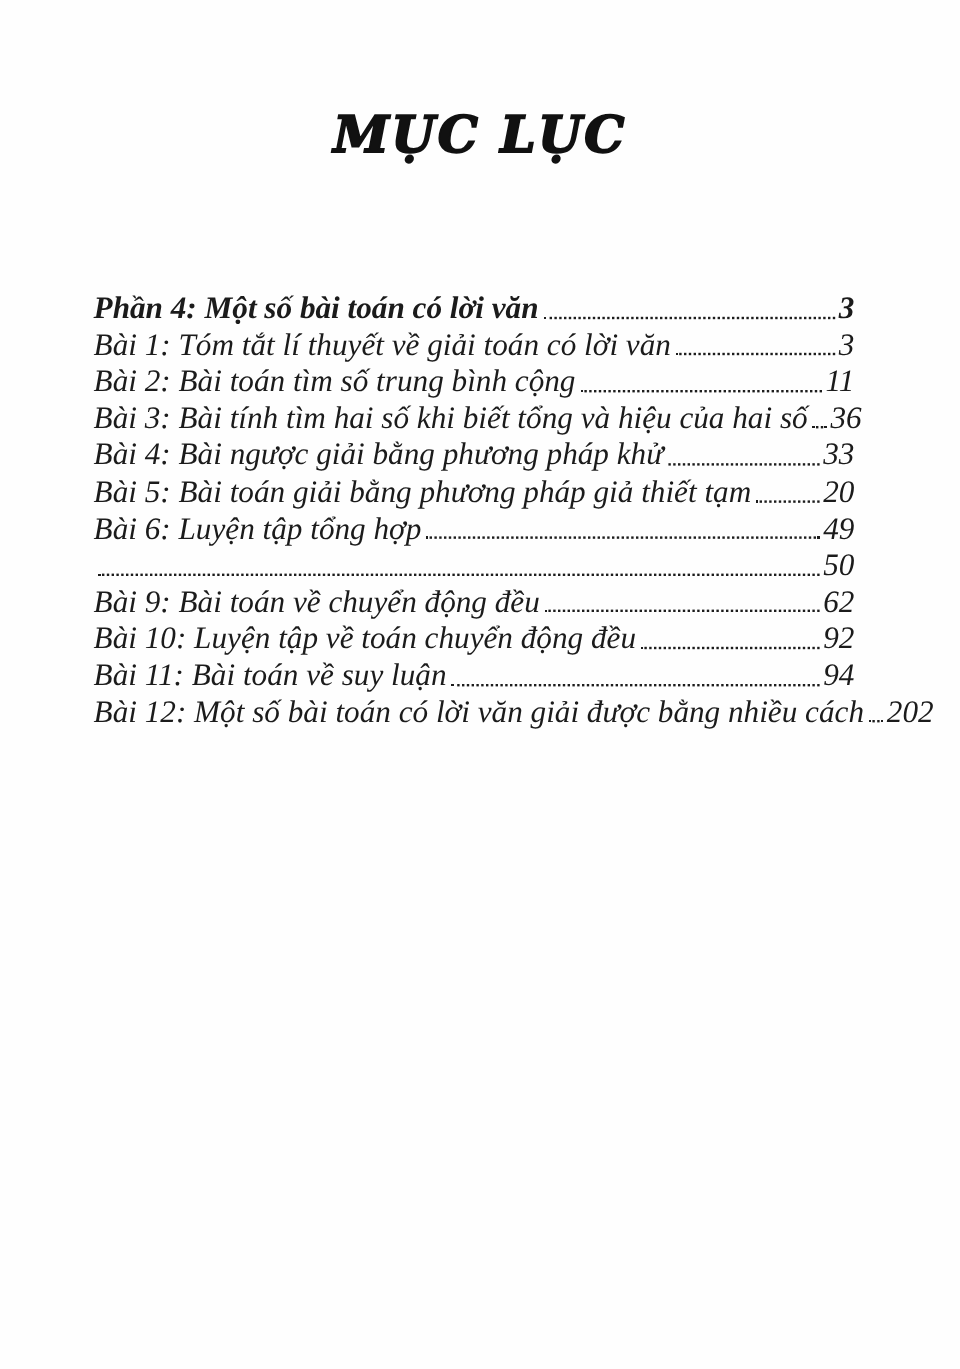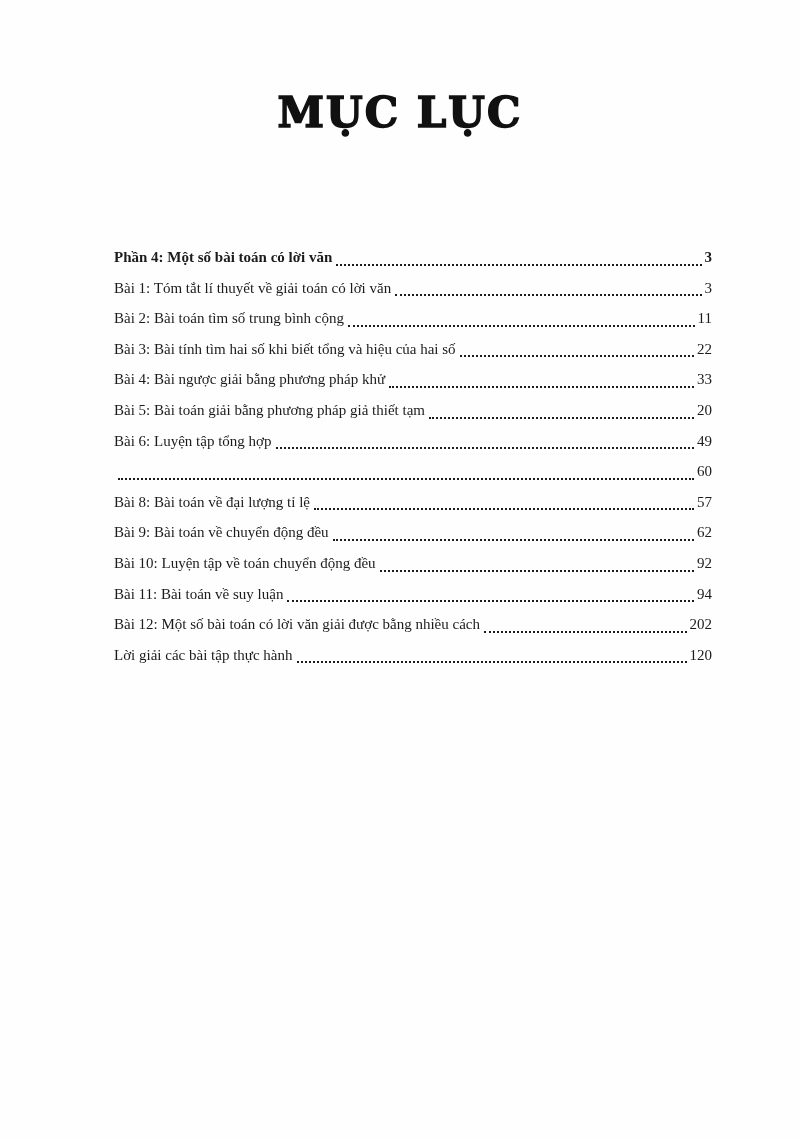--- a/index.html
+++ b/index.html
@@ -12,20 +12,21 @@
     background: #fefefe;
     color: #1b1b1b;
     font-family: "Liberation Serif", serif;
     overflow: hidden;
   }
   .page {
     position: relative;
     width: 800px;
     height: 1141px;
     box-sizing: border-box;
+    font-style: italic;
   }
   .title {
     margin: 0;
     padding-top: 88px;
     text-align: center;
     font-family: "DejaVu Serif", serif;
     font-weight: 700;
     font-size: 42px;
     line-height: 50px;
     letter-spacing: 2px;
@@ -35,24 +36,23 @@
   .toc {
     box-sizing: border-box;
     margin-top: 104px;
     padding-left: 78px;
     padding-right: 88px;
   }
   .toc-row {
     display: flex;
     align-items: flex-start;
     height: 30.6px;
-    font-size: 15px;
+    font-size: 26px;
     line-height: 30.6px;
     white-space: nowrap;
-    margin-left: 36px;
   }
   .toc-row.bold .label,
   .toc-row.bold .pagenum {
     font-weight: 700;
   }
   .toc-row .label {
     flex: 0 0 auto;
   }
   .toc-row .leader {
     flex: 1 1 auto;
@@ -86,21 +86,21 @@
 
   <div class="toc-row">
     <span class="label">Bài 2: Bài toán tìm số trung bình cộng</span>
     <span class="leader"></span>
     <span class="pagenum">11</span>
   </div>
 
   <div class="toc-row">
     <span class="label">Bài 3: Bài tính tìm hai số khi biết tổng và hiệu của hai số</span>
     <span class="leader"></span>
-    <span class="pagenum">22</span>
+    <span class="pagenum">36</span>
   </div>
 
   <div class="toc-row">
     <span class="label">Bài 4: Bài ngược giải bằng phương pháp khử</span>
     <span class="leader"></span>
     <span class="pagenum">33</span>
   </div>
 
   <div class="toc-row">
     <span class="label">Bài 5: Bài toán giải bằng phương pháp giả thiết tạm</span>
@@ -109,28 +109,23 @@
   </div>
 
   <div class="toc-row">
     <span class="label">Bài 6: Luyện tập tổng hợp</span>
     <span class="leader"></span>
     <span class="pagenum">49</span>
   </div>
 
   <div class="toc-row">
     <span class="leader"></span>
-    <span class="pagenum">60</span>
+    <span class="pagenum">50</span>
   </div>
 
-  <div class="toc-row">
-    <span class="label">Bài 8: Bài toán về đại lượng tỉ lệ</span>
-    <span class="leader"></span>
-    <span class="pagenum">57</span>
-  </div>
 
   <div class="toc-row">
     <span class="label">Bài 9: Bài toán về chuyển động đều</span>
     <span class="leader"></span>
     <span class="pagenum">62</span>
   </div>
 
   <div class="toc-row">
     <span class="label">Bài 10: Luyện tập về toán chuyển động đều</span>
     <span class="leader"></span>
@@ -142,19 +137,14 @@
     <span class="leader"></span>
     <span class="pagenum">94</span>
   </div>
 
   <div class="toc-row">
     <span class="label">Bài 12: Một số bài toán có lời văn giải được bằng nhiều cách</span>
     <span class="leader"></span>
     <span class="pagenum">202</span>
   </div>
 
-  <div class="toc-row">
-    <span class="label">Lời giải các bài tập thực hành</span>
-    <span class="leader"></span>
-    <span class="pagenum">120</span>
-  </div>
 </div>
 </div>
 
 </body></html>

